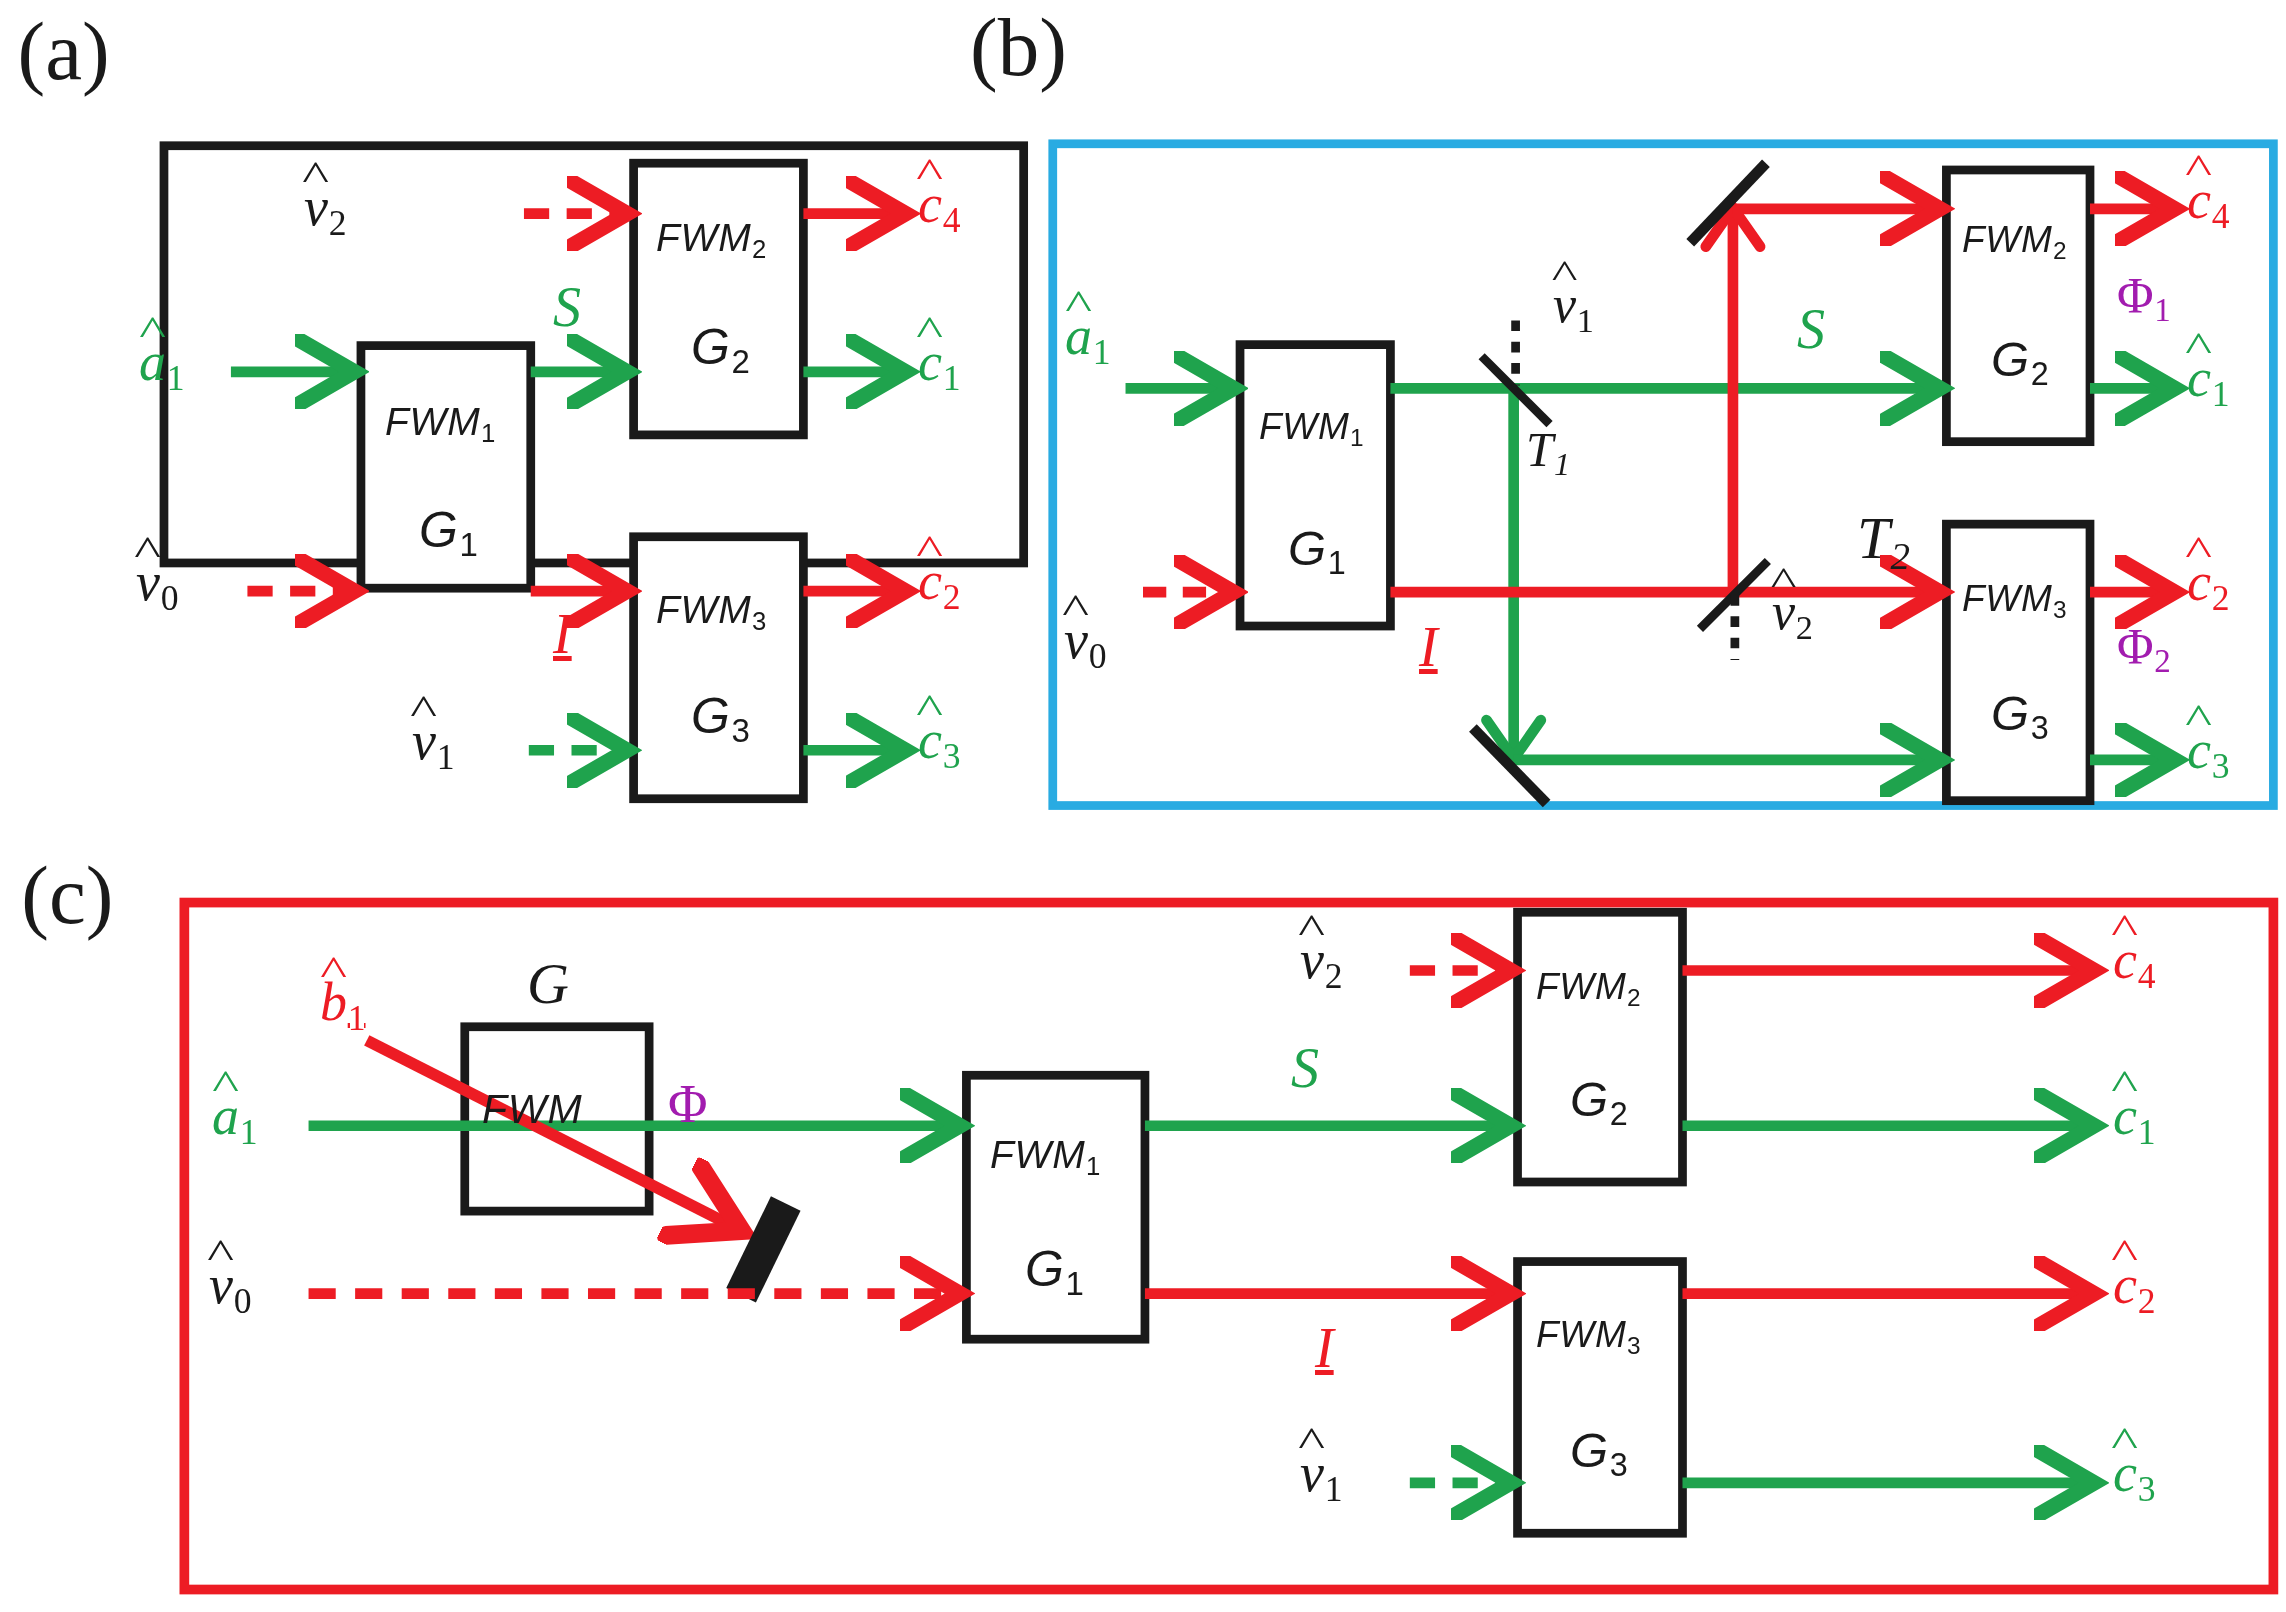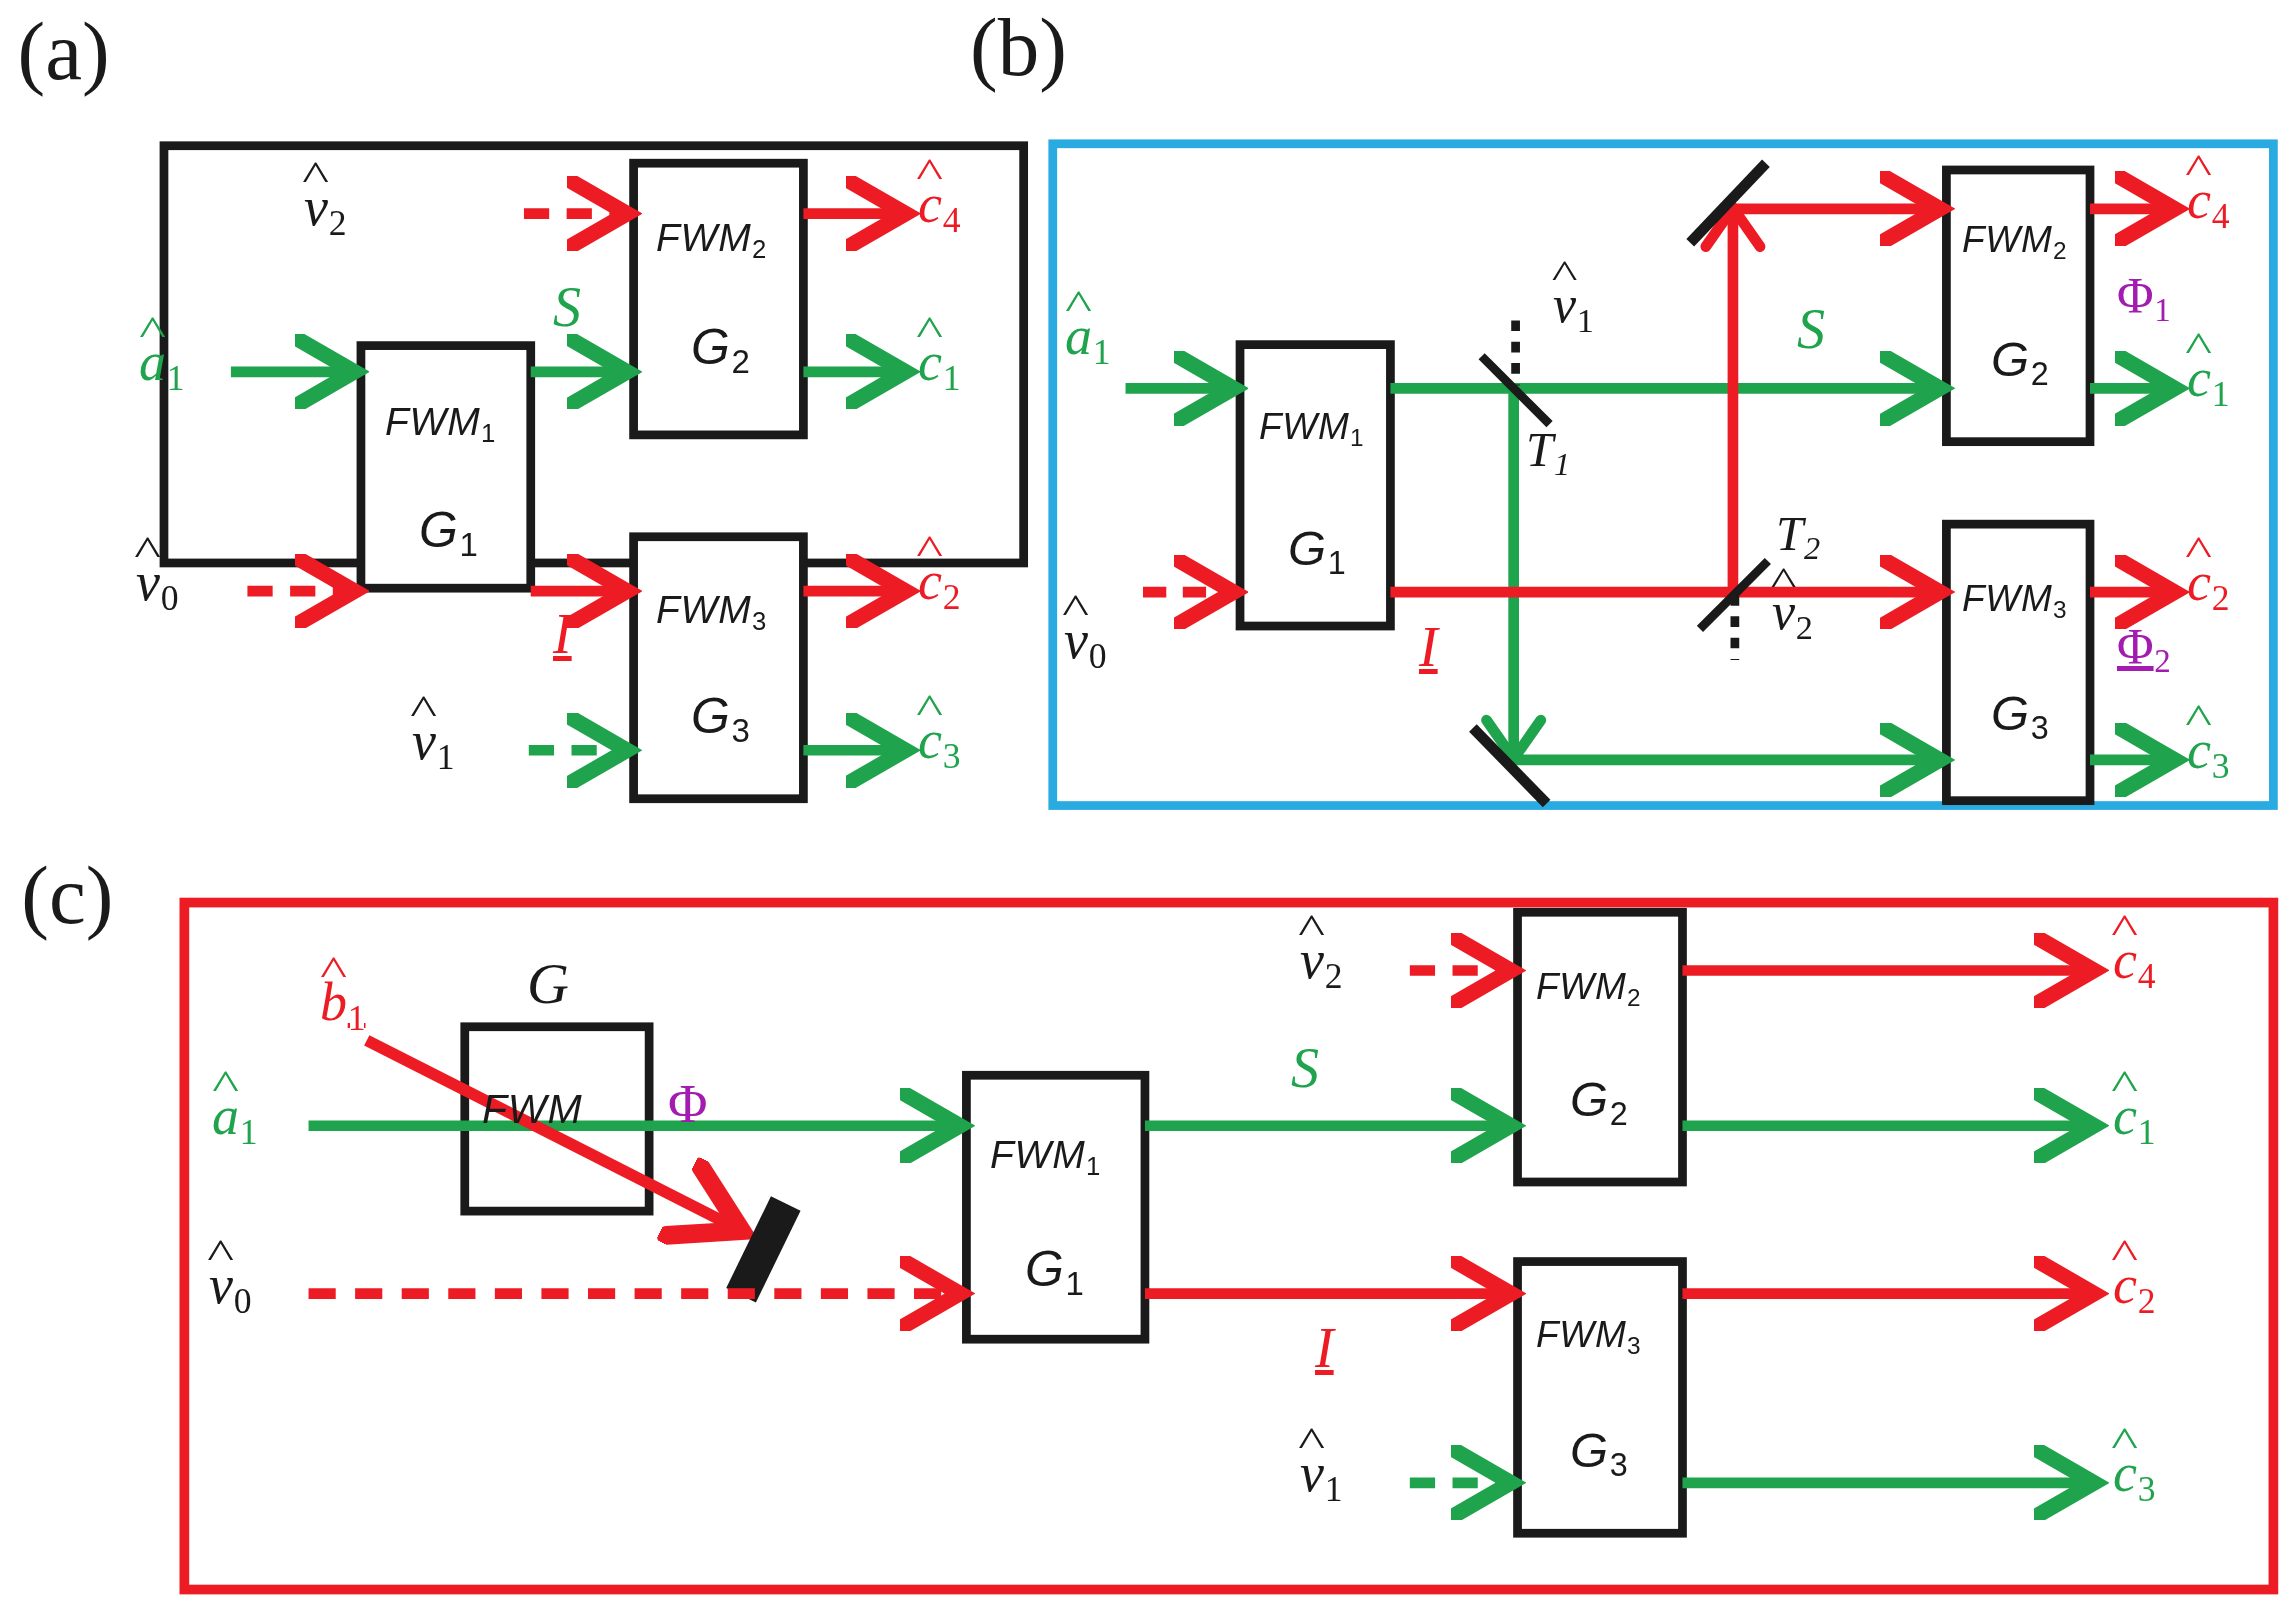--- a/index.html
+++ b/index.html
@@ -248,27 +248,27 @@
   <div class="fwm blk" style="left:1962px; top:580px; font-size:37px;">FWM<span class="sub">3</span></div>
   <div class="fwm blk" style="left:1991px; top:689px; font-size:49px;">G<span class="sub">3</span></div>
 
   <div class="lbl grn" style="left:1065px; top:309px; font-size:54px;"><span class="hat">a</span><span class="sub">1</span></div>
   <div class="lbl blk" style="left:1064px; top:613px; font-size:54px;"><span class="hat">v</span><span class="sub">0</span></div>
 
   <div class="lbl blk" style="left:1553px; top:279px; font-size:52px;"><span class="hat">v</span><span class="sub">1</span></div>
   <div class="lbl blk" style="left:1526px; top:425px; font-size:49px;">T<span class="subi">1</span></div>
 
   <div class="lbl blk" style="left:1772px; top:586px; font-size:52px;"><span class="hat">v</span><span class="sub">2</span></div>
-  <div class="lbl blk" style="left:1776px; top:509px; font-size:49px;">T<span class="subi">2</span></div>
+  <div class="lbl blk" style="left:1857px; top:509px; font-size:59px;">T<span class="subi">2</span></div>
 
   <div class="lbl grn" style="left:1797px; top:301px; font-size:56px;">S</div>
   <div class="lbl red" style="left:1419px; top:619px; font-size:56px;">I</div>
 
   <div class="phi" style="left:2117px; top:270px; font-size:50px;">Φ<span class="sub">1</span></div>
-  <div class="phi" style="left:2117px; top:621px; font-size:50px;text-decoration:underline;">Φ<span class="sub">2</span></div>
+  <div class="phi" style="left:2117px; top:621px; font-size:50px;">Φ<span class="sub">2</span></div>
 
   <div class="lbl red" style="left:2187px; top:173px; font-size:54px;"><span class="hat">c</span><span class="sub">4</span></div>
   <div class="lbl grn" style="left:2187px; top:351px; font-size:54px;"><span class="hat">c</span><span class="sub">1</span></div>
   <div class="lbl red" style="left:2187px; top:555px; font-size:54px;"><span class="hat">c</span><span class="sub">2</span></div>
   <div class="lbl grn" style="left:2187px; top:723px; font-size:54px;"><span class="hat">c</span><span class="sub">3</span></div>
 
   <div class="fwm blk" style="left:482px; top:1089px; font-size:41px;">FWM</div>
   <div class="lbl blk" style="left:527px; top:955px; font-size:58px;">G</div>
   <div class="phi" style="left:668px; top:1077px; font-size:54px;">Φ</div>
 

